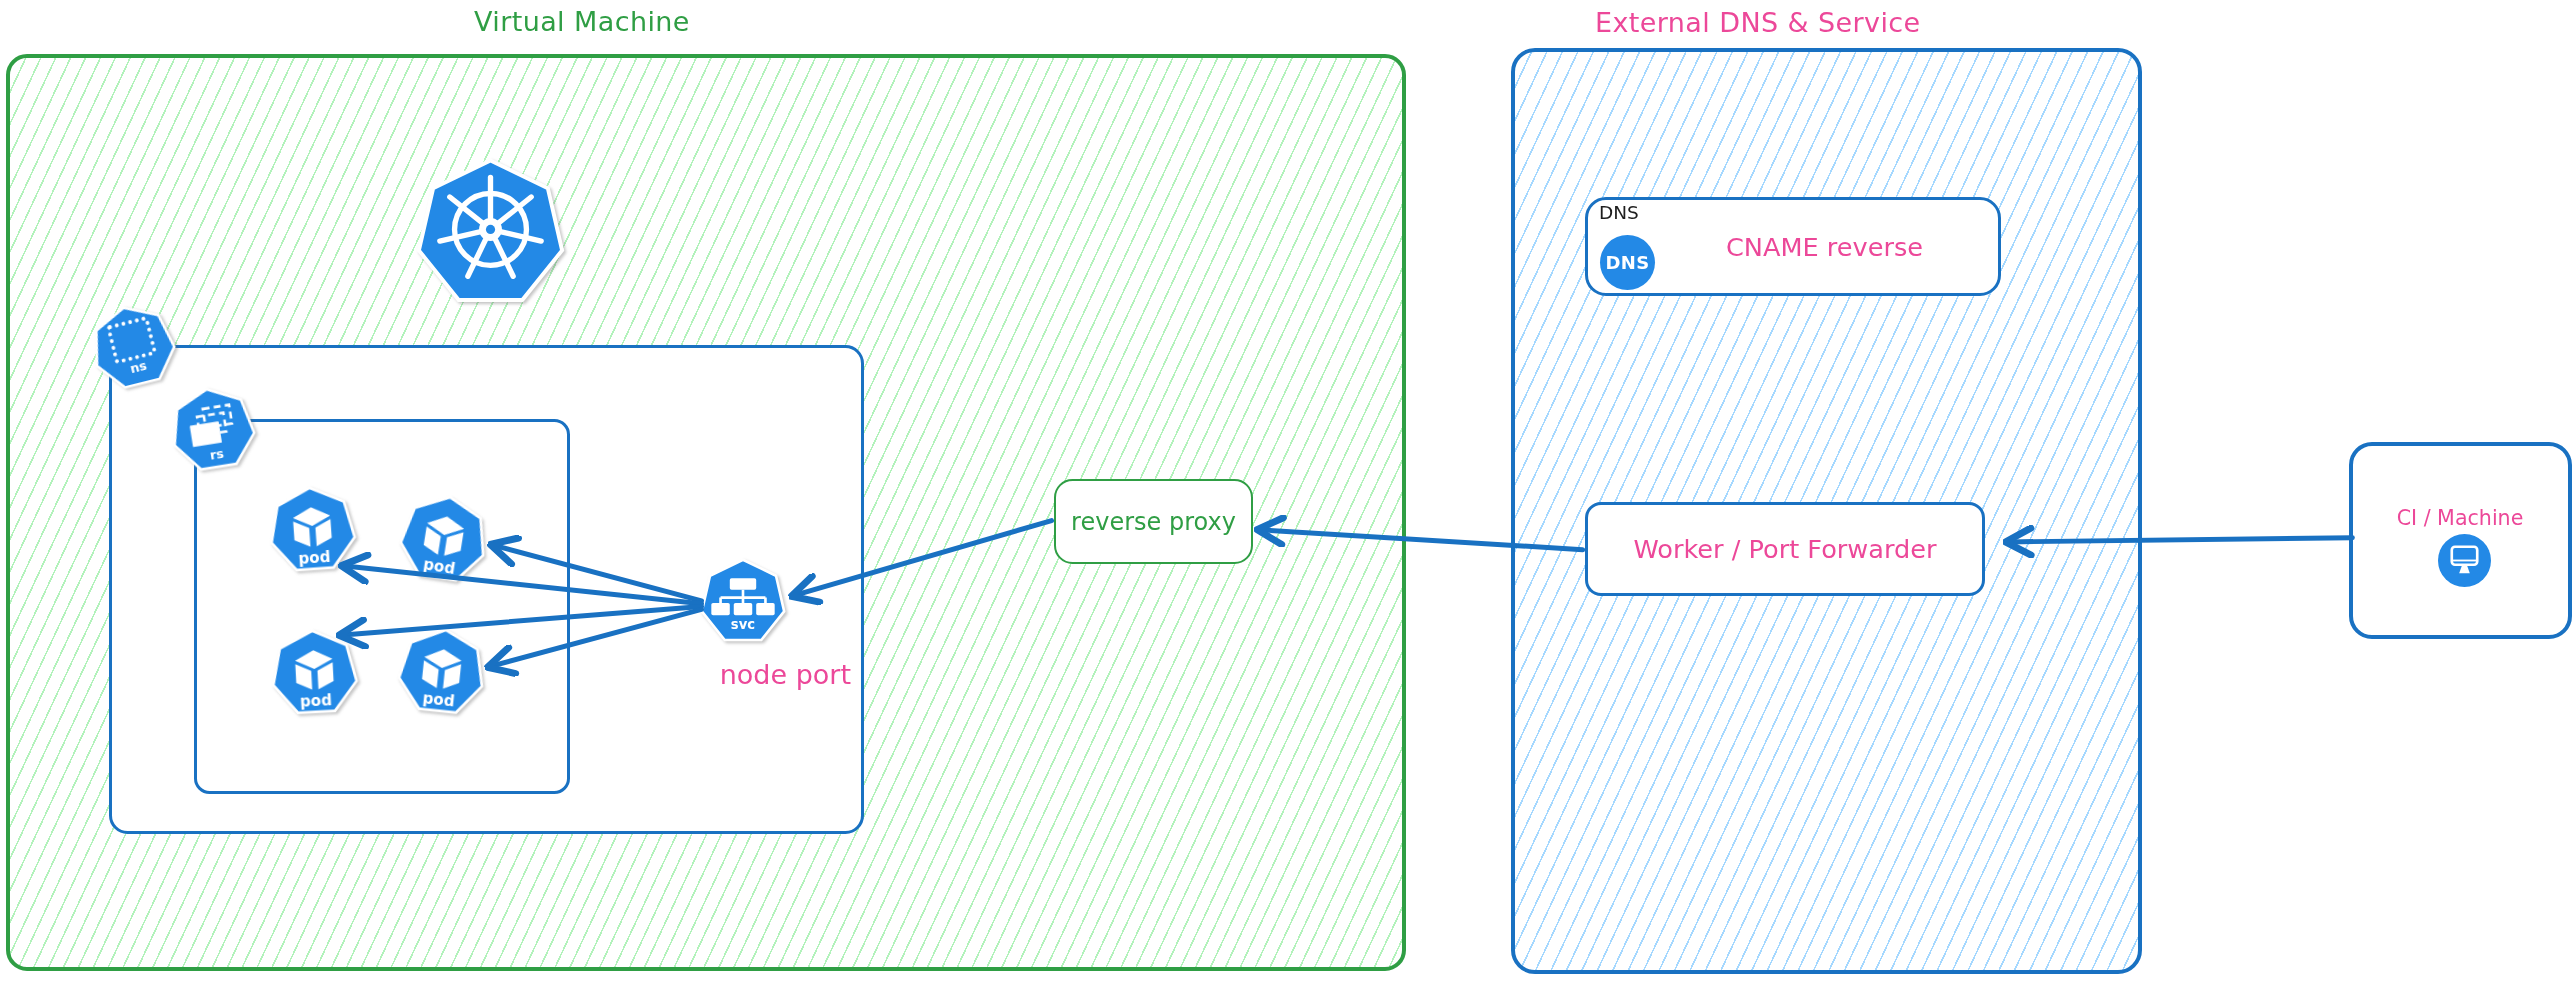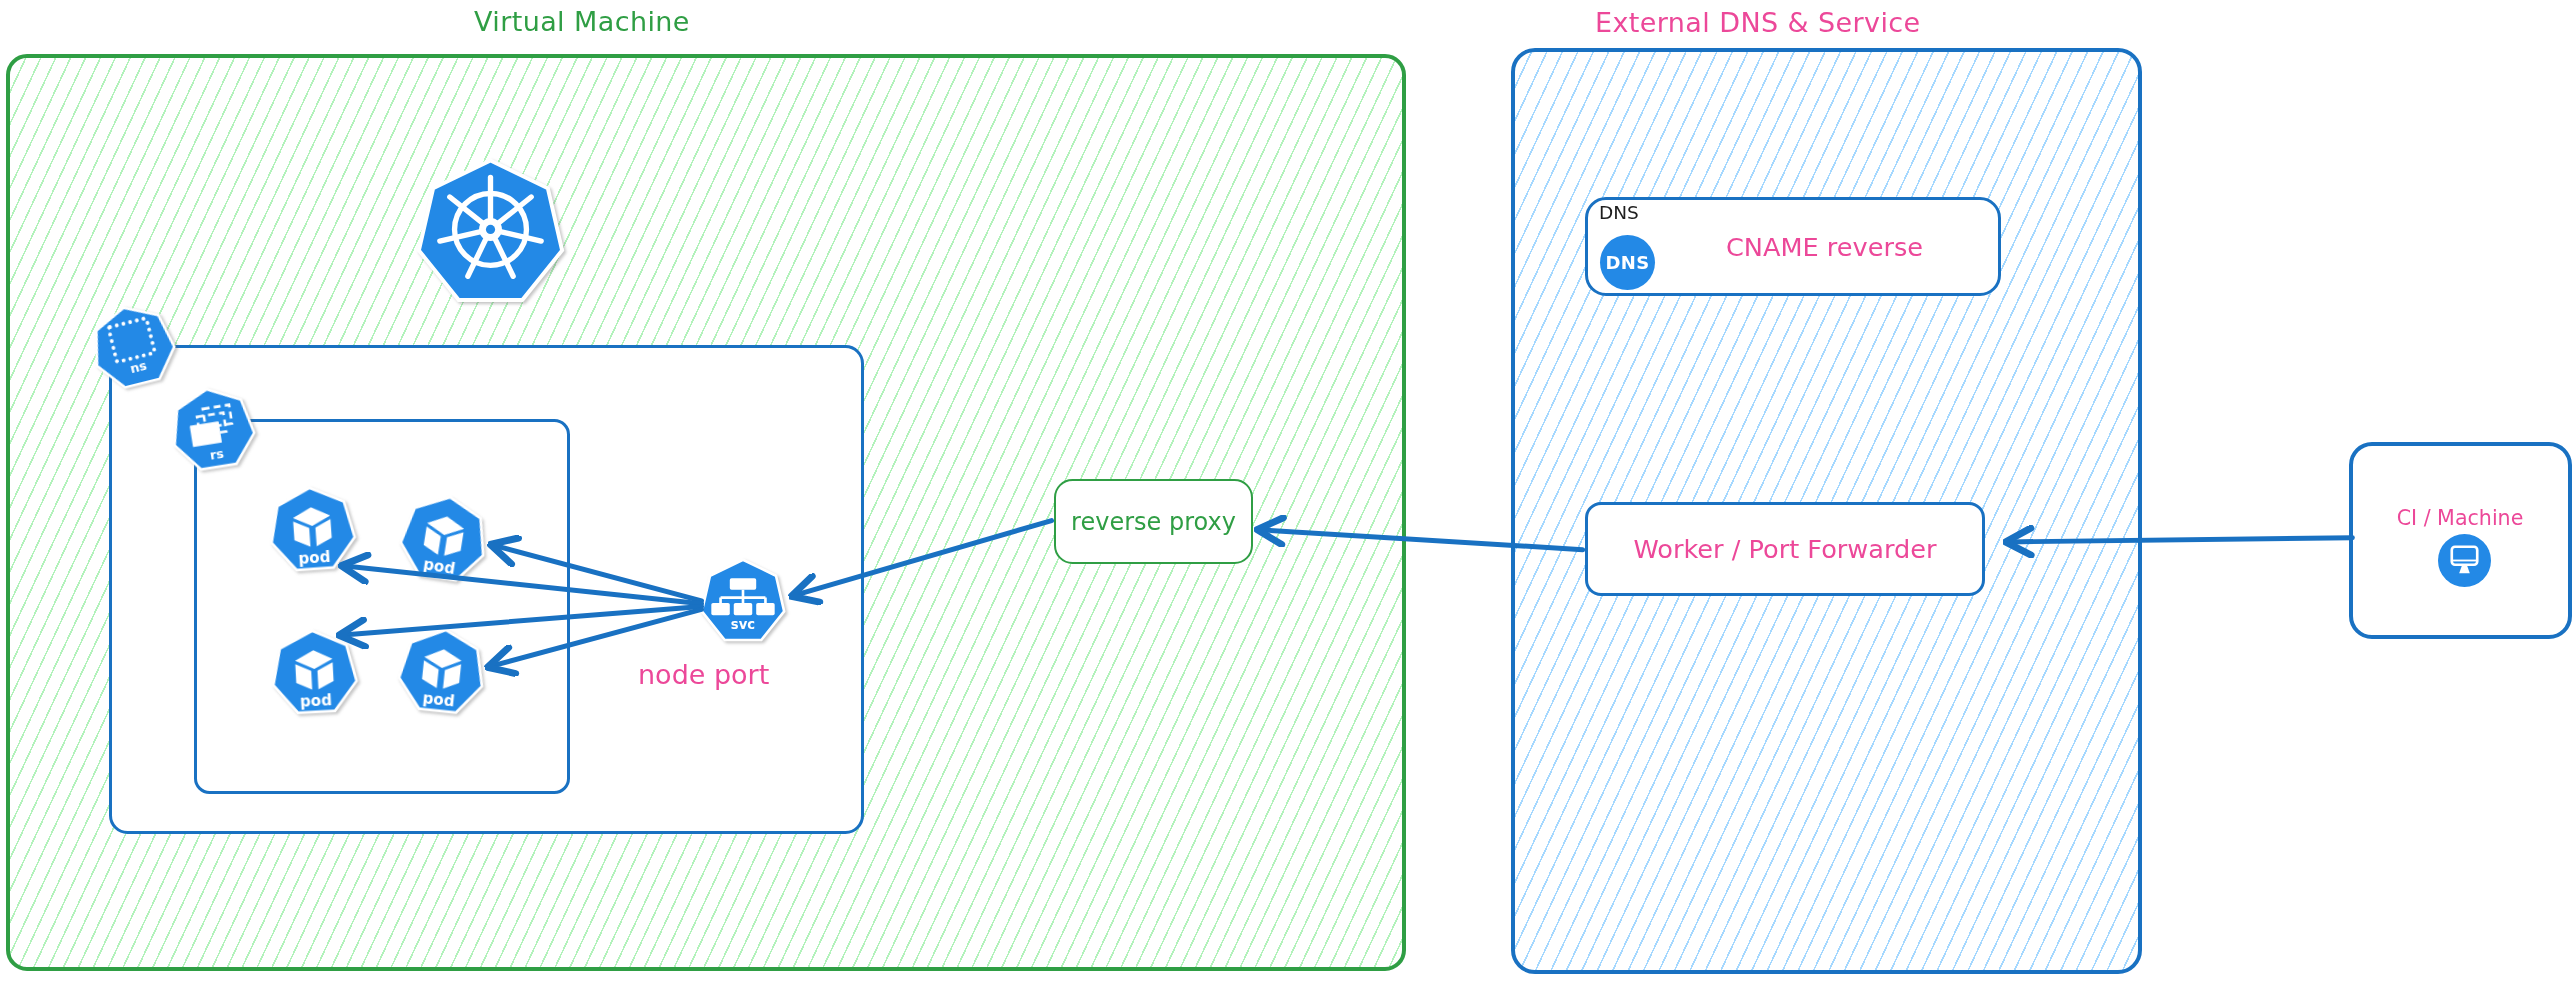--- a/index.html
+++ b/index.html
@@ -128,21 +128,21 @@
   <svg class="kicon" viewBox="0 0 100 100" style="left:699px;top:558px;width:88px;height:88px;">
     <use href="#hepta" class="hep"></use>
     <rect class="wfill" x="35" y="23" width="30" height="13" rx="2"></rect>
     <path class="wline" d="M50,36 V45 M24.5,45 H75.5 M24.5,45 V51 M50,45 V51 M75.5,45 V51"></path>
     <rect class="wfill" x="14" y="51" width="21" height="14" rx="2"></rect>
     <rect class="wfill" x="39.5" y="51" width="21" height="14" rx="2"></rect>
     <rect class="wfill" x="65" y="51" width="21" height="14" rx="2"></rect>
     <text x="50" y="81" class="klabel-sm">svc</text>
   </svg>
 
-  <div class="abs blue-text" style="left:638px;top:659px;width:213px;text-align:left;font-size:27px;">node port</div>
+  <div class="abs blue-text" style="left:638px;top:659px;width:213px;text-align:right;font-size:27px;">node port</div>
 
   <div class="abs green-card flex-c" style="left:1054px;top:479px;width:199px;height:85px;">
     <span class="green-text" style="font-size:24px;white-space:nowrap;">reverse proxy</span>
   </div>
 
   <div class="abs card" style="left:1585px;top:197px;width:416px;height:99px;border-radius:21px;"></div>
   <div class="abs" style="left:1599px;top:202px;font-size:18.5px;color:#1e1e1e;">DNS</div>
   <div class="abs badge-circle flex-c" style="left:1600px;top:235px;width:55px;height:55px;">
     <span class="dns-badge-text">DNS</span>
   </div>

